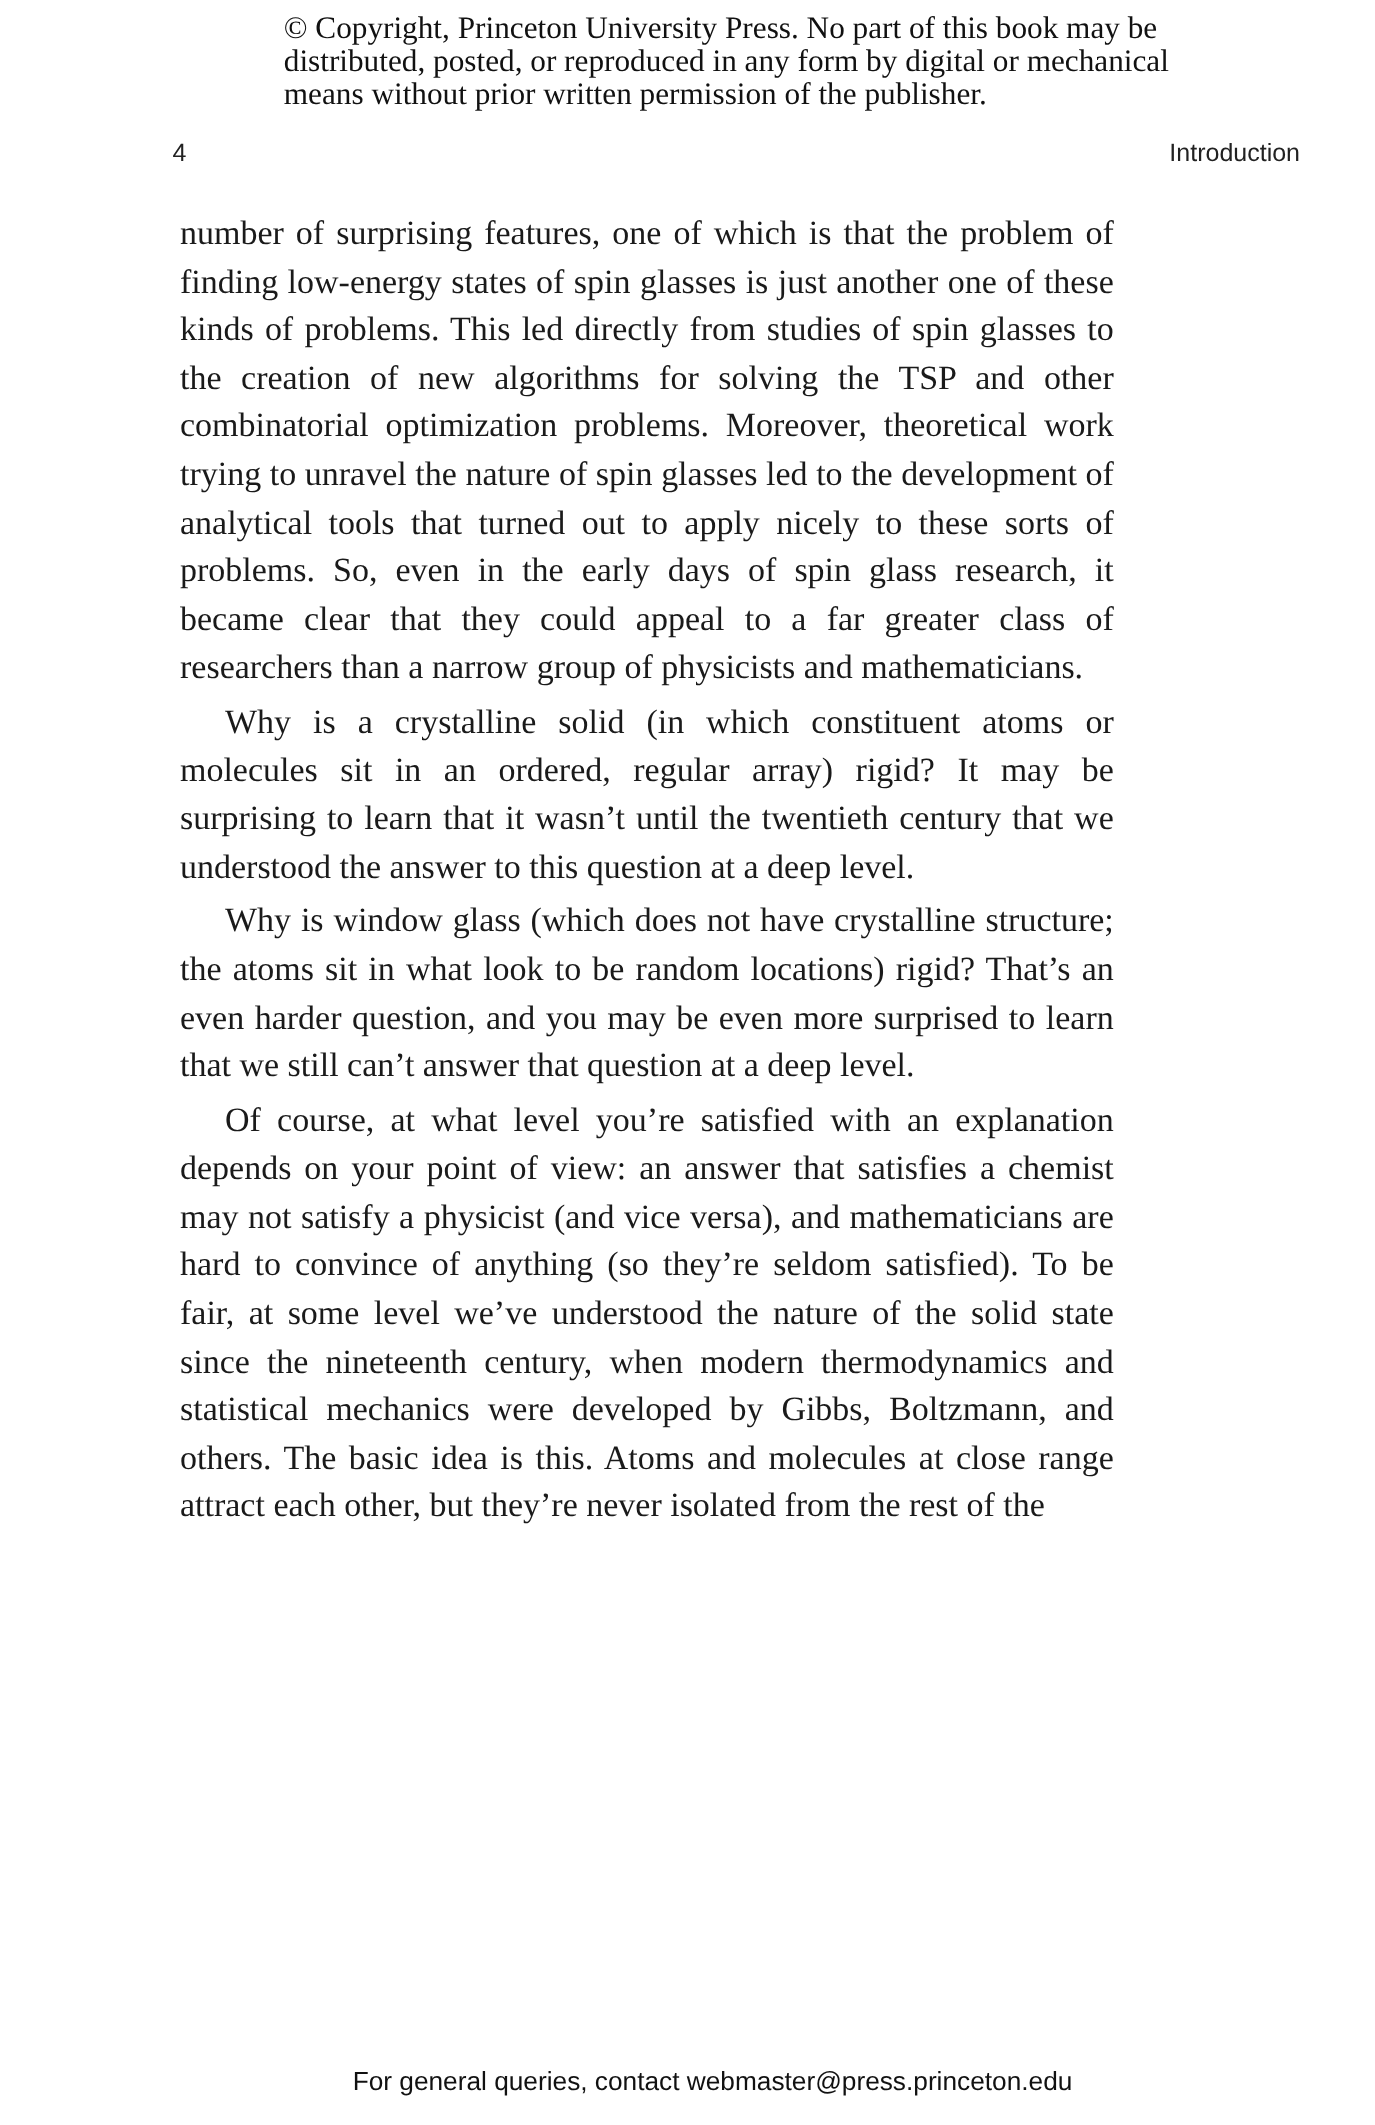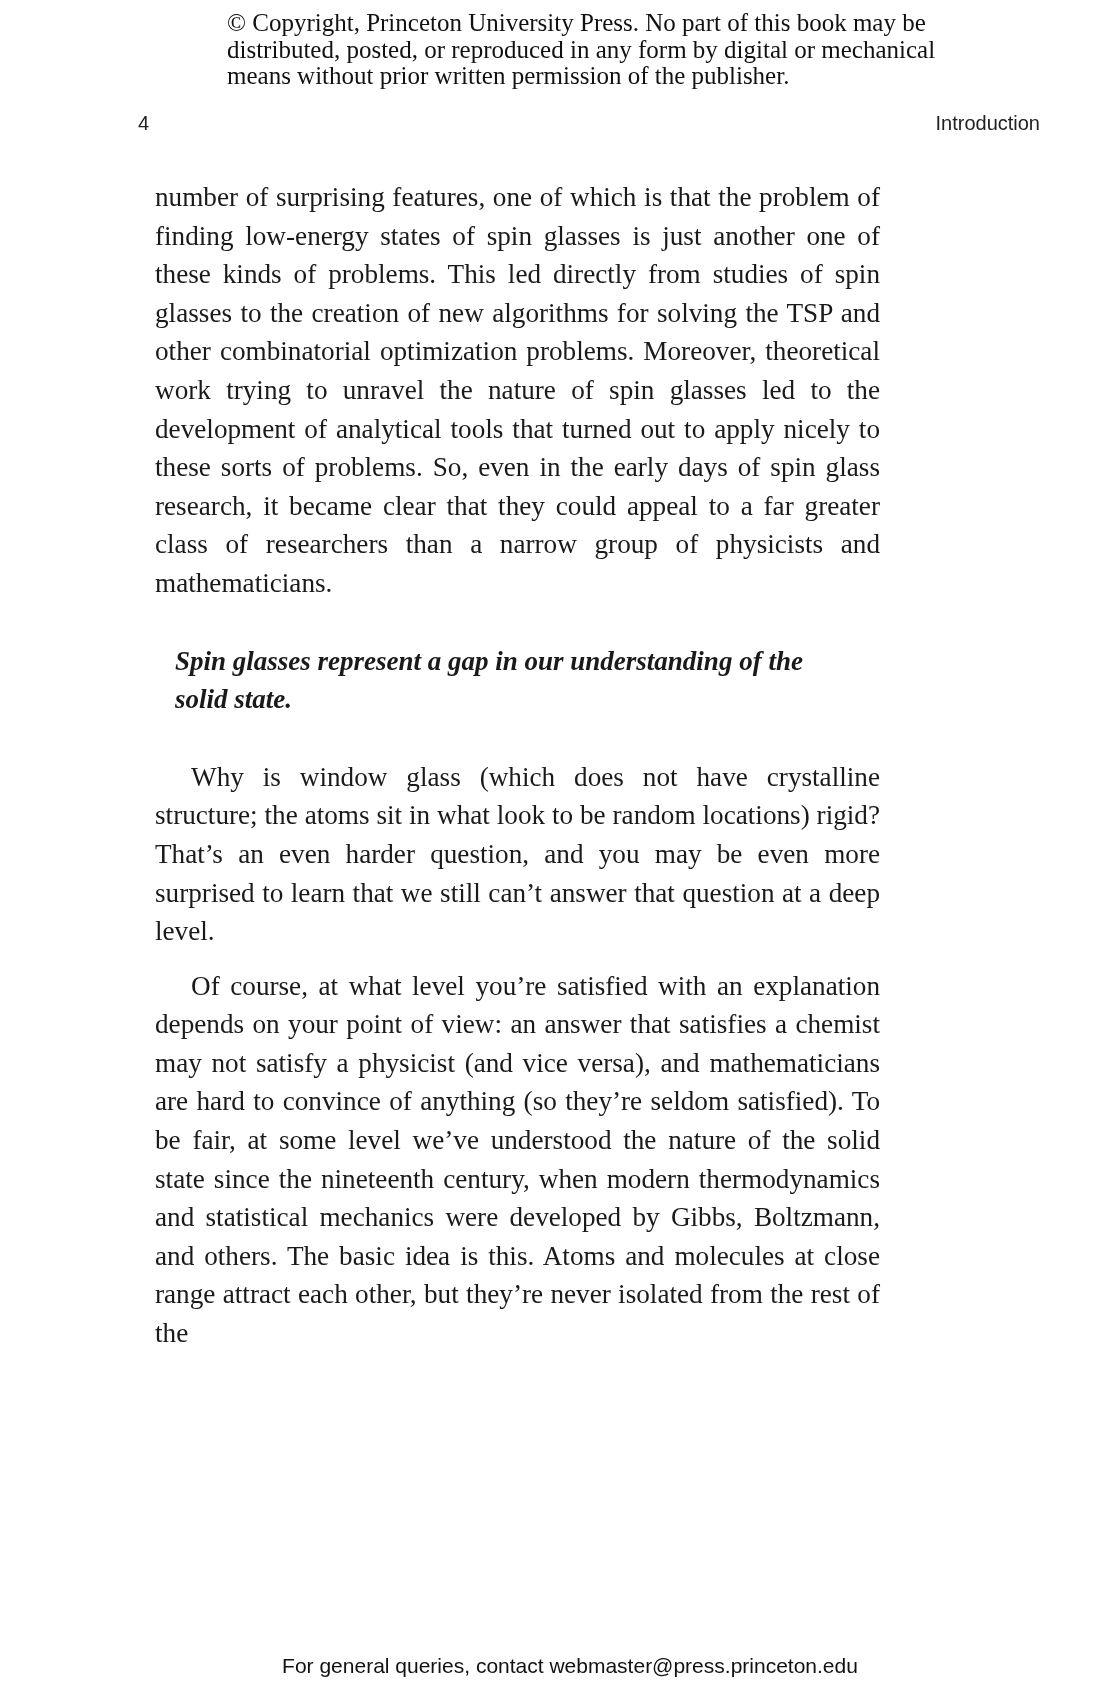--- a/index.html
+++ b/index.html
@@ -9,21 +9,21 @@
     font-family: Liberation Serif, serif; font-size: 25px; line-height: 26.5px; color: #111; margin-left: 22px;
   }
   .running-head { position: absolute; top: 112px; left: 0; width: 1100px; font-family: "Liberation Sans", sans-serif; font-size: 20px; color: #222; }
   .page-num { position: absolute; left: 138px; }
   .head-title { position: absolute; left: 0; width: 1040px; text-align: right; }
   .body-text {
     position: absolute; left: 139px; top: 162px; width: 757px;
     font-family: "Liberation Serif", serif; font-size: 27.2px; line-height: 38.6px; color: #1a1a1a;
     text-align: justify;
   }
-  .body-text p { margin: 16px; }
+  .body-text p { margin: 5px; }
   .indent { text-indent: 36px; }
   .subhead {
     margin: 39px 0 39px 36px !important; font-style: italic; font-weight: bold; width: 640px;
     text-align: left; font-size: 27px;
   }
   .footer {
     position: absolute; top: 1654px; left: 0; width: 1100px; text-align: center;
     font-family: "Liberation Sans", sans-serif; font-size: 21px; color: #111; padding-left: 20px;
   }
 </style>
@@ -32,18 +32,18 @@
 
 <div class="copyright">© Copyright, Princeton University Press. No part of this book may be distributed, posted, or reproduced in any form by digital or mechanical means without prior written permission of the publisher.</div>
 
 <div class="running-head">
   <span class="page-num">4</span>
   <span class="head-title">Introduction</span>
 </div>
 
 <div class="body-text">
   <p>number of surprising features, one of which is that the problem of finding low-energy states of spin glasses is just another one of these kinds of problems. This led directly from studies of spin glasses to the creation of new algorithms for solving the TSP and other combinatorial optimization problems. Moreover, theoretical work trying to unravel the nature of spin glasses led to the development of analytical tools that turned out to apply nicely to these sorts of problems. So, even in the early days of spin glass research, it became clear that they could appeal to a far greater class of researchers than a narrow group of physicists and mathematicians.</p>
-  <p class="subhead">Spin glasses represent a gap in our understanding of the solid state.</p>
+  <p class="indent">Why is a crystalline solid (in which constituent atoms or molecules sit in an ordered, regular array) rigid? It may be surprising to learn that it wasn’t until the twentieth century that we understood the answer to this question at a deep level.</p>
   <p class="indent">Why is window glass (which does not have crystalline structure; the atoms sit in what look to be random locations) rigid? That’s an even harder question, and you may be even more surprised to learn that we still can’t answer that question at a deep level.</p>
   <p class="indent">Of course, at what level you’re satisfied with an explanation depends on your point of view: an answer that satisfies a chemist may not satisfy a physicist (and vice versa), and mathematicians are hard to convince of anything (so they’re seldom satisfied). To be fair, at some level we’ve understood the nature of the solid state since the nineteenth century, when modern thermodynamics and statistical mechanics were developed by Gibbs, Boltzmann, and others. The basic idea is this. Atoms and molecules at close range attract each other, but they’re never isolated from the rest of the</p>
 </div>
 
 <div class="footer">For general queries, contact webmaster@press.princeton.edu</div>
 
 </body></html>

